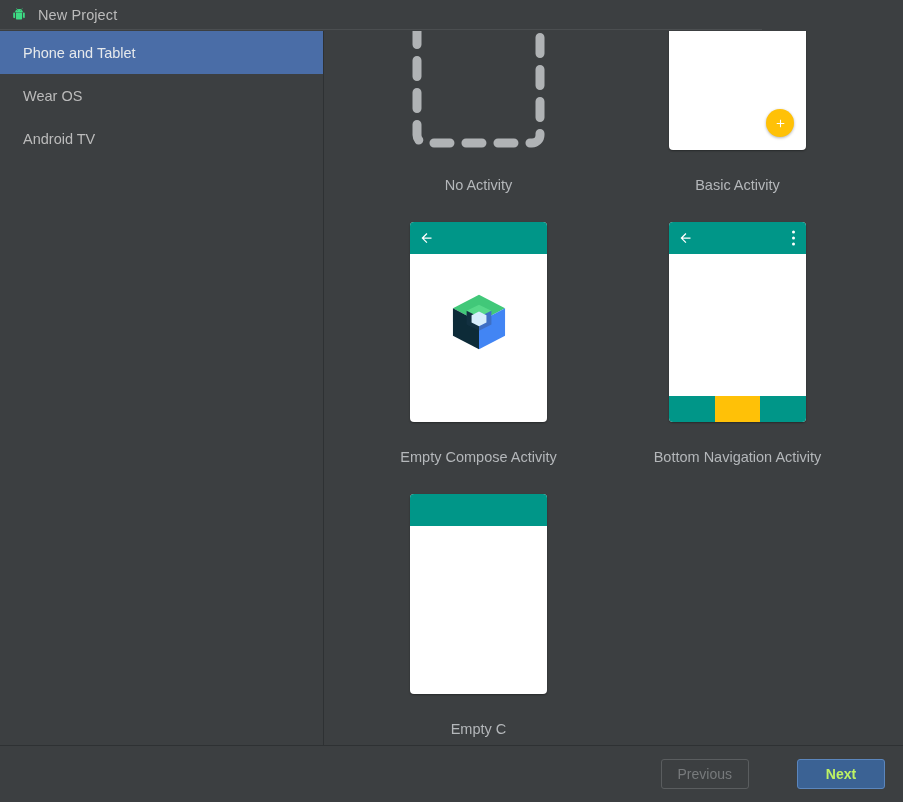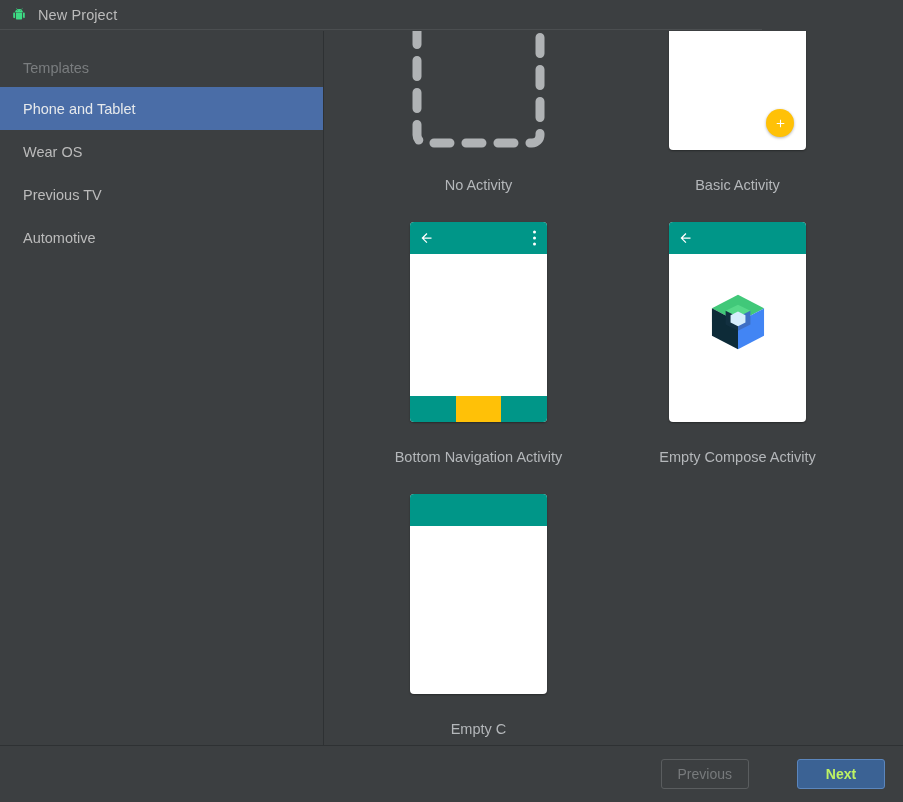--- a/index.html
+++ b/index.html
@@ -240,32 +240,28 @@
   <div class="titlebar">
     <svg class="droid" viewBox="0 0 24 24">
       <path fill="#3ddc84" d="M6.2 9.1c-.62 0-1.12.5-1.12 1.12v4.6c0 .62.5 1.12 1.12 1.12s1.12-.5 1.12-1.12v-4.6c0-.62-.5-1.12-1.12-1.12zm11.6 0c-.62 0-1.12.5-1.12 1.12v4.6c0 .62.5 1.12 1.12 1.12s1.12-.5 1.12-1.12v-4.6c0-.62-.5-1.12-1.12-1.12z"></path>
       <path fill="#3ddc84" d="M8.3 9.1v7.4c0 .5.4.9.9.9h5.6c.5 0 .9-.4.9-.9V9.1H8.3z"></path>
       <path fill="#3ddc84" d="M15.3 5.4l.95-1.64a.2.2 0 0 0-.35-.2l-.96 1.67a5.9 5.9 0 0 0-4.88 0L9.1 3.56a.2.2 0 0 0-.35.2l.95 1.64A4.7 4.7 0 0 0 7.1 8.55h9.8a4.7 4.7 0 0 0-2.6-3.15zM9.9 7.2a.42.42 0 1 1 0-.84.42.42 0 0 1 0 .84zm4.2 0a.42.42 0 1 1 0-.84.42.42 0 0 1 0 .84z"></path>
     </svg>
     <div class="title">New Project</div>
   </div>
 
   <div class="sidebar">
-    <div class="side-section">Templates</div>
     <div class="side-item selected">
       <span>Phone and Tablet</span>
     </div>
     <div class="side-item">
       <span>Wear OS</span>
     </div>
     <div class="side-item">
-      <span>Previous TV</span>
-    </div>
-    <div class="side-item">
-      <span>Automotive</span>
+      <span>Android TV</span>
     </div>
   </div>
 
   <div class="content">
     <div class="grid">
 
       <div class="cell">
         <div class="thumb-wrap">
           <div class="noactivity">
             <svg viewBox="0 0 137 200">
@@ -283,20 +279,42 @@
               <svg viewBox="0 0 24 24">
                 <path d="M11 5h2v14h-2z" fill="#ffffff"></path>
                 <path d="M5 11h14v2H5z" fill="#ffffff"></path>
               </svg>
             </div>
           </div>
         </div>
         <div class="caption">Basic Activity</div>
       </div>
 
+
+      <div class="cell">
+        <div class="thumb-wrap">
+          <div class="phone">
+            <div class="appbar">
+              <svg class="back" viewBox="0 0 24 24">
+                <path d="M20 11H7.8l5.6-5.6L12 4l-8 8 8 8 1.4-1.4L7.8 13H20z" fill="#ffffff"></path>
+              </svg>
+            </div>
+            <svg class="compose-logo" viewBox="0 0 100 100">
+              <polygon points="50,6 92,28 50,50 8,28" fill="#41c879"></polygon>
+              <polygon points="8,28 50,50 50,94 8,72" fill="#0d2b38"></polygon>
+              <polygon points="92,28 92,72 50,94 50,50" fill="#4285f4"></polygon>
+              <polygon points="50,22 70,32 50,42 30,32" fill="#57d98a"></polygon>
+              <polygon points="30,32 50,42 50,64 30,54" fill="#123040"></polygon>
+              <polygon points="70,32 70,54 50,64 50,42" fill="#3e6fc4"></polygon>
+              <polygon points="50,33 62,39 62,51 50,57 38,51 38,39" fill="#d7eefc"></polygon>
+            </svg>
+          </div>
+        </div>
+        <div class="caption">Empty Compose Activity</div>
+      </div>
 
       <div class="cell">
         <div class="thumb-wrap">
           <div class="phone">
             <div class="appbar">
               <svg class="back" viewBox="0 0 24 24">
                 <path d="M20 11H7.8l5.6-5.6L12 4l-8 8 8 8 1.4-1.4L7.8 13H20z" fill="#ffffff"></path>
               </svg>
               <span class="overflow">
                   <i></i>
@@ -310,42 +328,20 @@
               <span></span>
             </div>
           </div>
         </div>
         <div class="caption">Bottom Navigation Activity</div>
       </div>
 
       <div class="cell">
         <div class="thumb-wrap">
           <div class="phone">
-            <div class="appbar">
-              <svg class="back" viewBox="0 0 24 24">
-                <path d="M20 11H7.8l5.6-5.6L12 4l-8 8 8 8 1.4-1.4L7.8 13H20z" fill="#ffffff"></path>
-              </svg>
-            </div>
-            <svg class="compose-logo" viewBox="0 0 100 100">
-              <polygon points="50,6 92,28 50,50 8,28" fill="#41c879"></polygon>
-              <polygon points="8,28 50,50 50,94 8,72" fill="#0d2b38"></polygon>
-              <polygon points="92,28 92,72 50,94 50,50" fill="#4285f4"></polygon>
-              <polygon points="50,22 70,32 50,42 30,32" fill="#57d98a"></polygon>
-              <polygon points="30,32 50,42 50,64 30,54" fill="#123040"></polygon>
-              <polygon points="70,32 70,54 50,64 50,42" fill="#3e6fc4"></polygon>
-              <polygon points="50,33 62,39 62,51 50,57 38,51 38,39" fill="#d7eefc"></polygon>
-            </svg>
-          </div>
-        </div>
-        <div class="caption">Empty Compose Activity</div>
-      </div>
-
-      <div class="cell">
-        <div class="thumb-wrap">
-          <div class="phone">
             <div class="appbar"></div>
           </div>
         </div>
         <div class="caption">Empty C</div>
       </div>
 
     </div>
   </div>
 
   <div class="footer">

